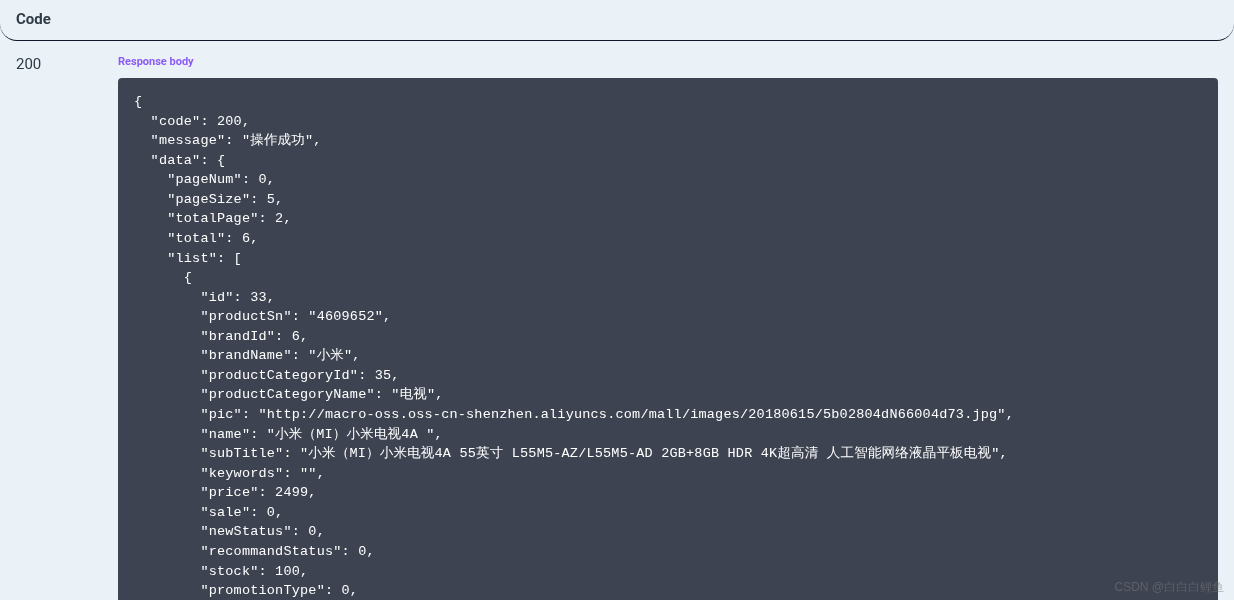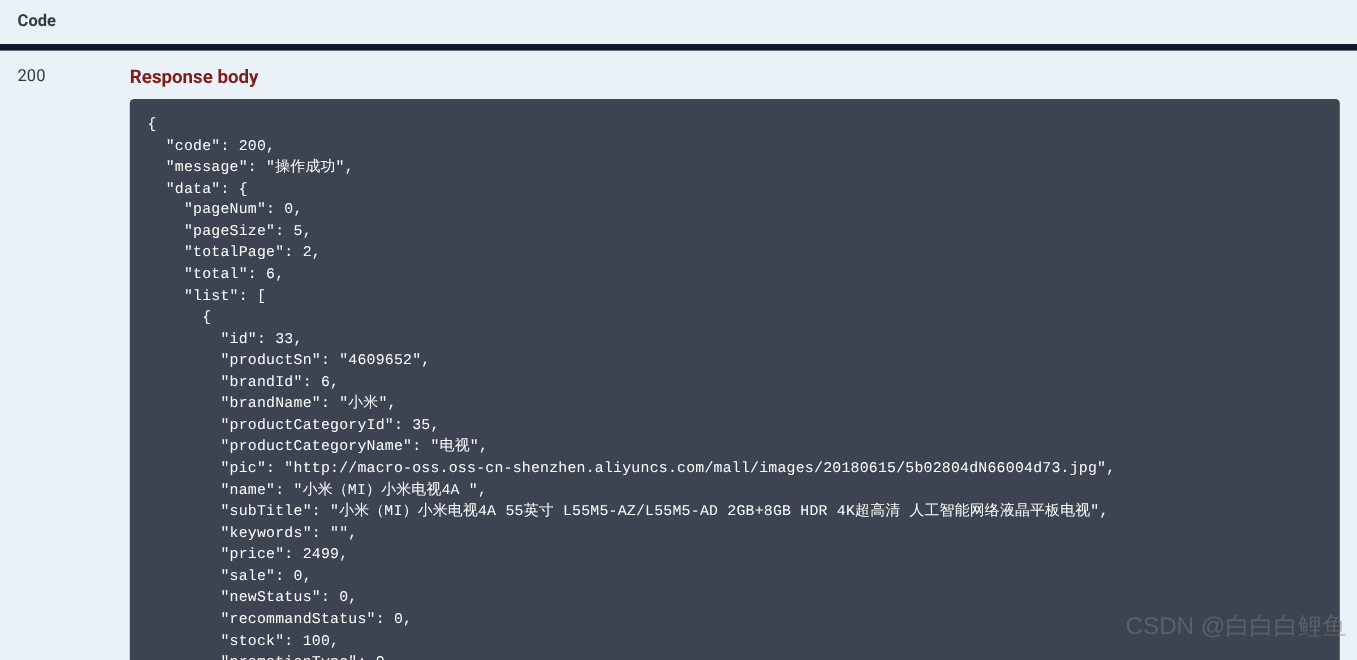--- a/index.html
+++ b/index.html
@@ -13,22 +13,23 @@
       width: 1234px;
       height: 600px;
       overflow: hidden;
       position: relative;
     }
     .table-container {
       width: 100%;
     }
     .header-row {
       display: flex;
-      border-bottom: 6px solid #0f172a;
+      border-bottom: 1px solid #0f172a;
       padding: 10px 0 12px 0;
+      border-radius: 17px;
     }
     .code-header {
       width: 118px;
       padding-left: 16px;
       font-weight: 700;
       font-size: 15px;
       color: #2e3a45;
     }
     .details-header {
       flex: 1;
@@ -46,43 +47,43 @@
       font-size: 15px;
       color: #2e3a45;
       padding-top: 2px;
     }
     .details-cell {
       flex: 1;
       padding-right: 16px;
     }
     .response-body-label {
       font-weight: 700;
-      font-size: 17px;
-      color: #7f1d1d;
+      font-size: 11px;
+      color: #8b5cf6;
       margin-bottom: 10px;
       margin-top: 2px;
     }
     .code-block {
       background: #3d4351;
       color: #ffffff;
       padding: 14px 16px;
       border-radius: 4px;
       font-family: "Courier New", Consolas, monospace;
       font-size: 13.5px;
       line-height: 1.45;
       white-space: pre;
       overflow: hidden;
       letter-spacing: 0.2px;
     }
     .watermark {
       position: absolute;
-      bottom: 16px;
+      bottom: 4px;
       right: 10px;
       color: rgba(120, 120, 120, 0.55);
-      font-size: 22px;
+      font-size: 12px;
       font-family: sans-serif;
       pointer-events: none;
     }
   </style>
 </head>
 <body>
 
 <div class="table-container">
   <div class="header-row">
     <div class="code-header">Code</div>

